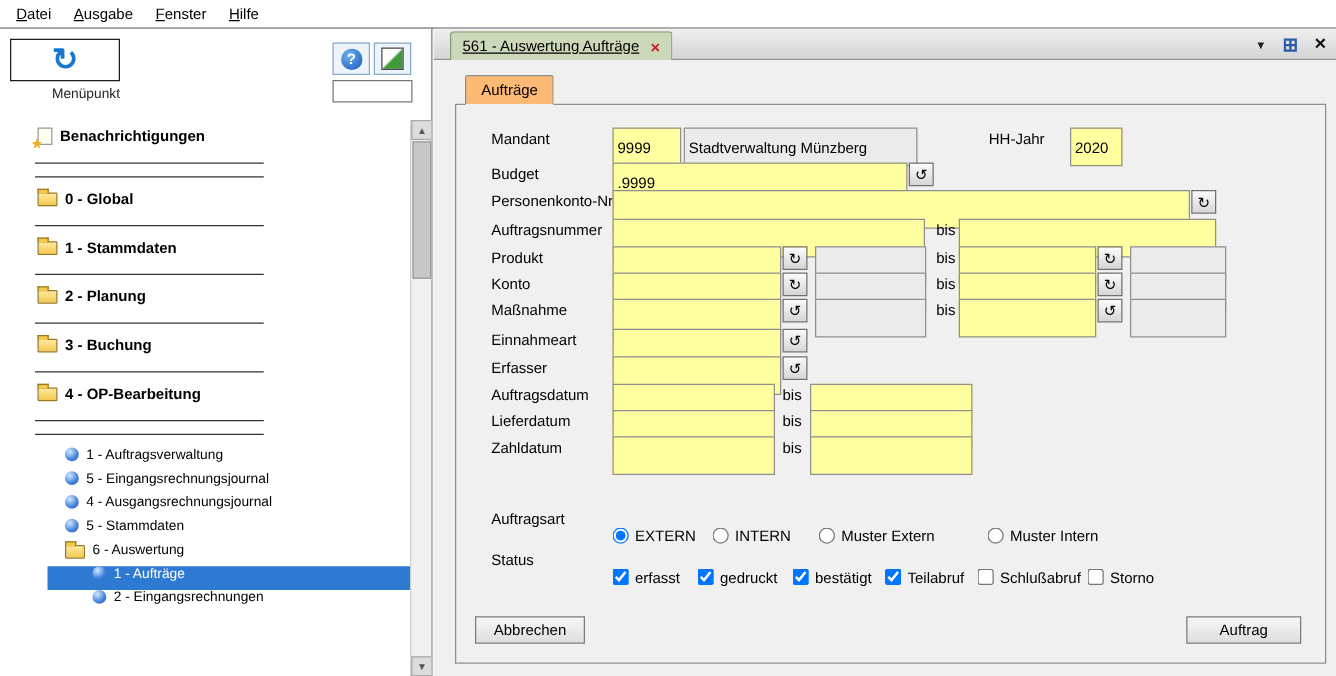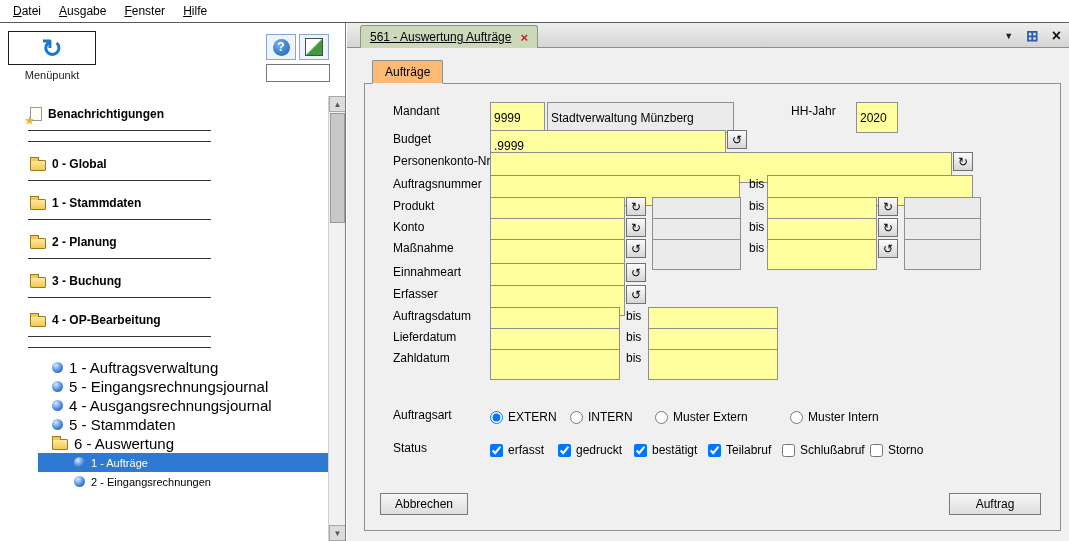--- a/index.html
+++ b/index.html
@@ -9,35 +9,35 @@
 
   
   .menubar { position:absolute; left:0; top:0; width:100%; height:23px; background:#fff; border-bottom:1px solid #5a5a5a; display:flex; align-items:center; padding-left:4px; }
   .menu-item { display:inline-block; padding:3px 9px; cursor:default; }
   .menu-item::first-letter { text-decoration:underline; }
 
   
   .left-panel { position:absolute; left:0; top:23px; width:346px; height:518px; background:#fff; border-right:1px solid #7a7a7a; }
   .menu-btn { position:absolute; left:8px; top:8px; width:88px; height:34px; background:#fff; border:1px solid #1a1a1a; display:flex; align-items:center; justify-content:center; cursor:pointer; }
   .refresh-ic { font-size:25px; font-weight:bold; color:#1878d0; line-height:1; }
-  .menu-btn-label { position:absolute; left:8px; top:46px; width:88px; text-align:center; font-size:11px; color:#222; }
+  .menu-btn-label { position:absolute; left:8px; top:46px; width:88px; text-align:right; font-size:11px; color:#222; }
   .help-btn, .grn-btn { position:absolute; top:11px; width:30px; height:26px; background:#eef4fb; border:1px solid #88a8cc; display:flex; align-items:center; justify-content:center; cursor:pointer; }
   .help-btn { left:266px; }
   .grn-btn { left:299px; }
   .help-ic { width:17px; height:17px; border-radius:50%; background:radial-gradient(circle at 35% 30%, #71b0ee, #1458b8); color:#fff; font-weight:bold; font-size:12px; display:flex; align-items:center; justify-content:center; }
   .grn-ic { width:18px; height:18px; border:1px solid #4a4a4a; background:linear-gradient(135deg, #ffffff 46%, #3f9a3a 54%); }
   .quick-input { position:absolute; left:266px; top:41px; width:64px; height:18px; border:1px solid #777; background:#fff; font:11px "Liberation Sans",sans-serif; padding:0 2px; }
 
   
   .tree { position:absolute; left:0; top:73px; width:345px; height:445px; background:#fff; overflow:hidden; }
   .tree-inner { padding-top:6px; }
-  .titem { display:flex; align-items:center; gap:6px; cursor:default; white-space:nowrap; }
+  .titem { display:flex; gap:6px; cursor:default; white-space:nowrap; }
   .lvl0 { height:24px; padding-left:30px; font-weight:bold; }
   .tsep { border-top:1px solid #333; margin:4px 0 10px 28px; width:183px; }
-  .lvl1 { height:19px; padding-left:52px; font-size:15px; }
+  .lvl1 { height:19px; padding-left:52px; font-size:11px; }
   .lvl2 { height:19px; padding-left:74px; font-size:11px; }
   .lvl2.selected { margin-left:38px; padding-left:36px; width:290px; background:#2e7ad2; color:#fff; }
   .ic { flex:0 0 auto; }
   .ic-folder { position:relative; width:16px; height:11px; background:linear-gradient(#ffe9a0,#f3c94e); border:1px solid #9a7a20; border-radius:1px; margin-top:2px; }
   .ic-folder::before { content:""; position:absolute; left:-1px; top:-4px; width:7px; height:3px; background:#f3c94e; border:1px solid #9a7a20; border-bottom:none; }
   .ic-folder.fav::after { content:"★"; position:absolute; left:-6px; bottom:-6px; font-size:10px; color:#e89c1c; }
   .ic-note { position:relative; width:12px; height:14px; background:#fffef0; border:1px solid #999; }
   .ic-note::after { content:"★"; position:absolute; left:-6px; bottom:-6px; font-size:10px; color:#f0b020; }
   .ic-sphere { width:11px; height:11px; border-radius:50%; background:radial-gradient(circle at 35% 30%, #d6e8ff, #4a8ae0 55%, #1c4f9e); }
   .vscroll { position:absolute; right:0; top:0; width:17px; height:445px; background:#f1f1f1; border-left:1px solid #d0d0d0; }
@@ -61,21 +61,21 @@
   .panel { position:absolute; left:17px; top:35px; width:697px; height:448px; border:1px solid #8f8f8f; background:#f0f0f0; }
 
   
   .frow { position:absolute; left:0; width:100%; height:19px; }
   .flabel { position:absolute; left:28px; top:2px; white-space:nowrap; }
   .fld { position:absolute; top:0; height:31px; border:1px solid #8f8f8f; font:12px "Liberation Sans",sans-serif; padding:0 3px; }
   .fld.yellow { background:#ffffa0; }
   .fld.gray { background:#ebebeb; }
   .lookup { position:absolute; top:0; width:20px; height:19px; border:1px solid #707070; background:linear-gradient(#fbfbfb,#d6d6d6); font-size:12px; line-height:16px; text-align:center; padding:0; cursor:pointer; }
   .bis { position:absolute; top:2px; }
-  .opt { position:absolute; top:4px; display:flex; align-items:center; gap:5px; white-space:nowrap; }
+  .opt { position:absolute; top:16px; display:flex; gap:5px; white-space:nowrap; }
   input[type=checkbox], input[type=radio] { width:13px; height:13px; margin:0; }
   .btn { position:absolute; height:22px; border:1px solid #7a7a7a; background:linear-gradient(#f6f6f6,#dedede); font:12px "Liberation Sans",sans-serif; padding:0 10px; cursor:pointer; }
 </style>
 </head>
 <body>
 
 <div id="app">
 
   <div class="menubar">
     <span class="menu-item">Datei</span>

